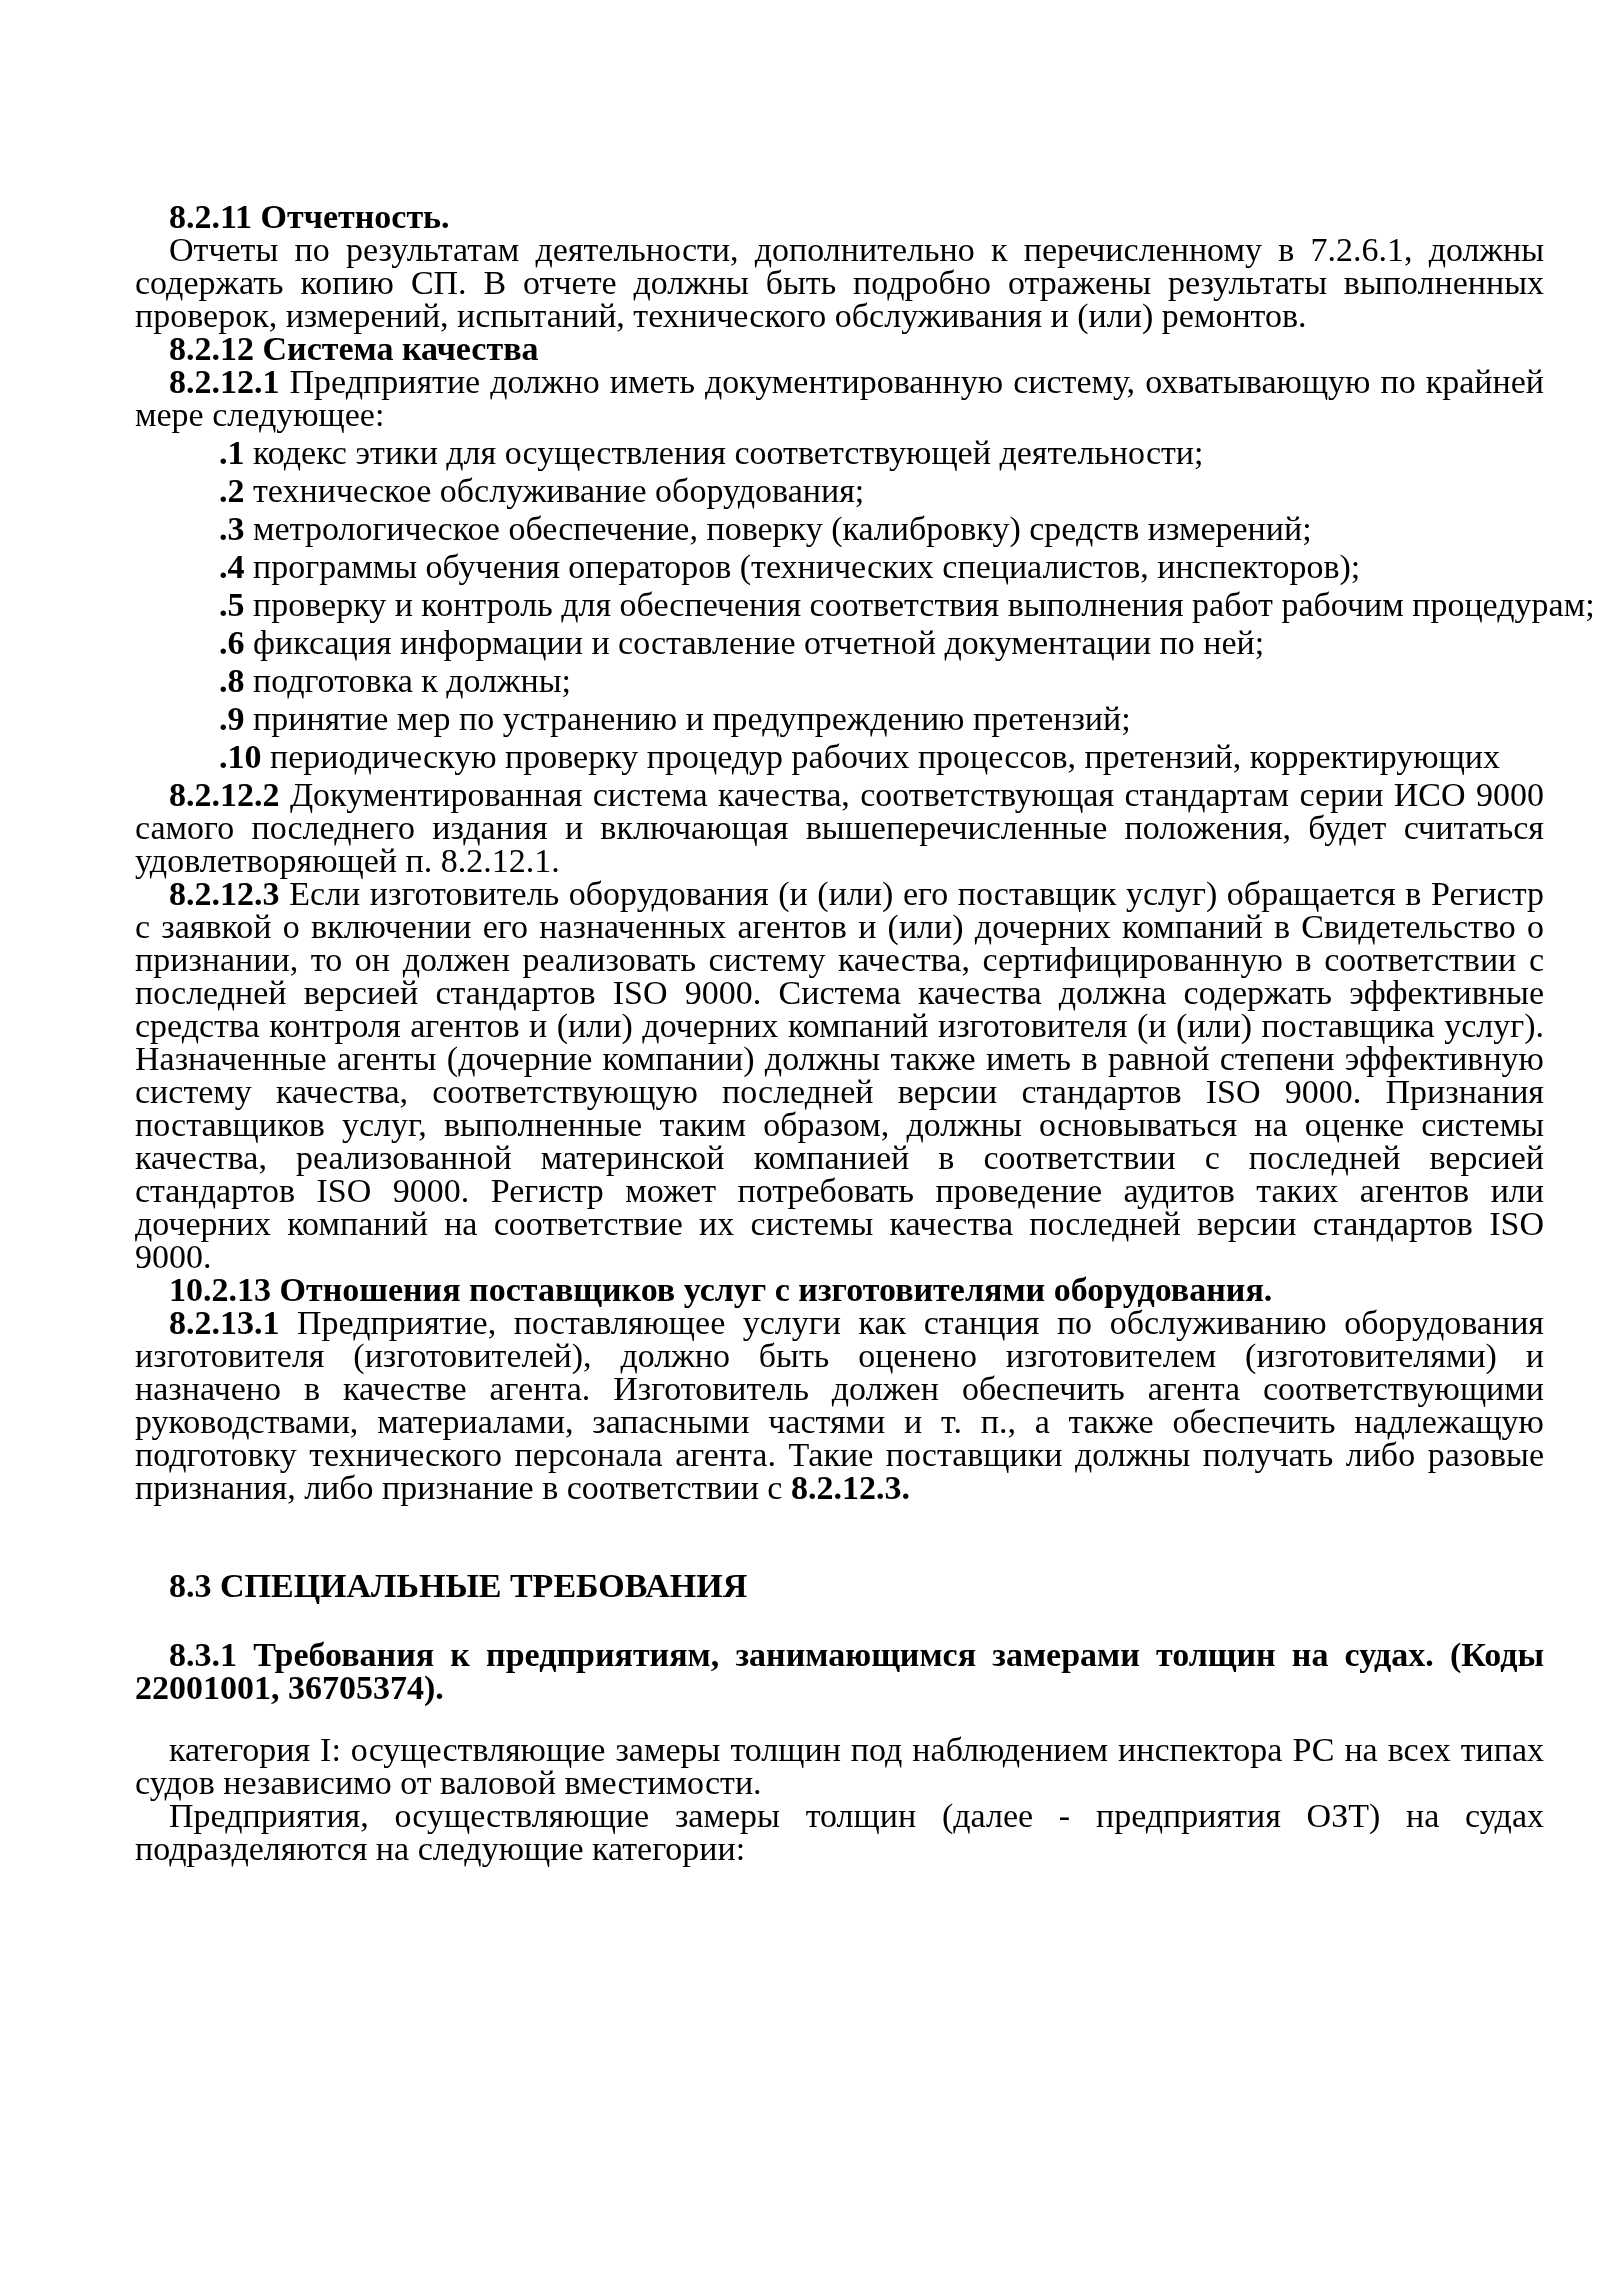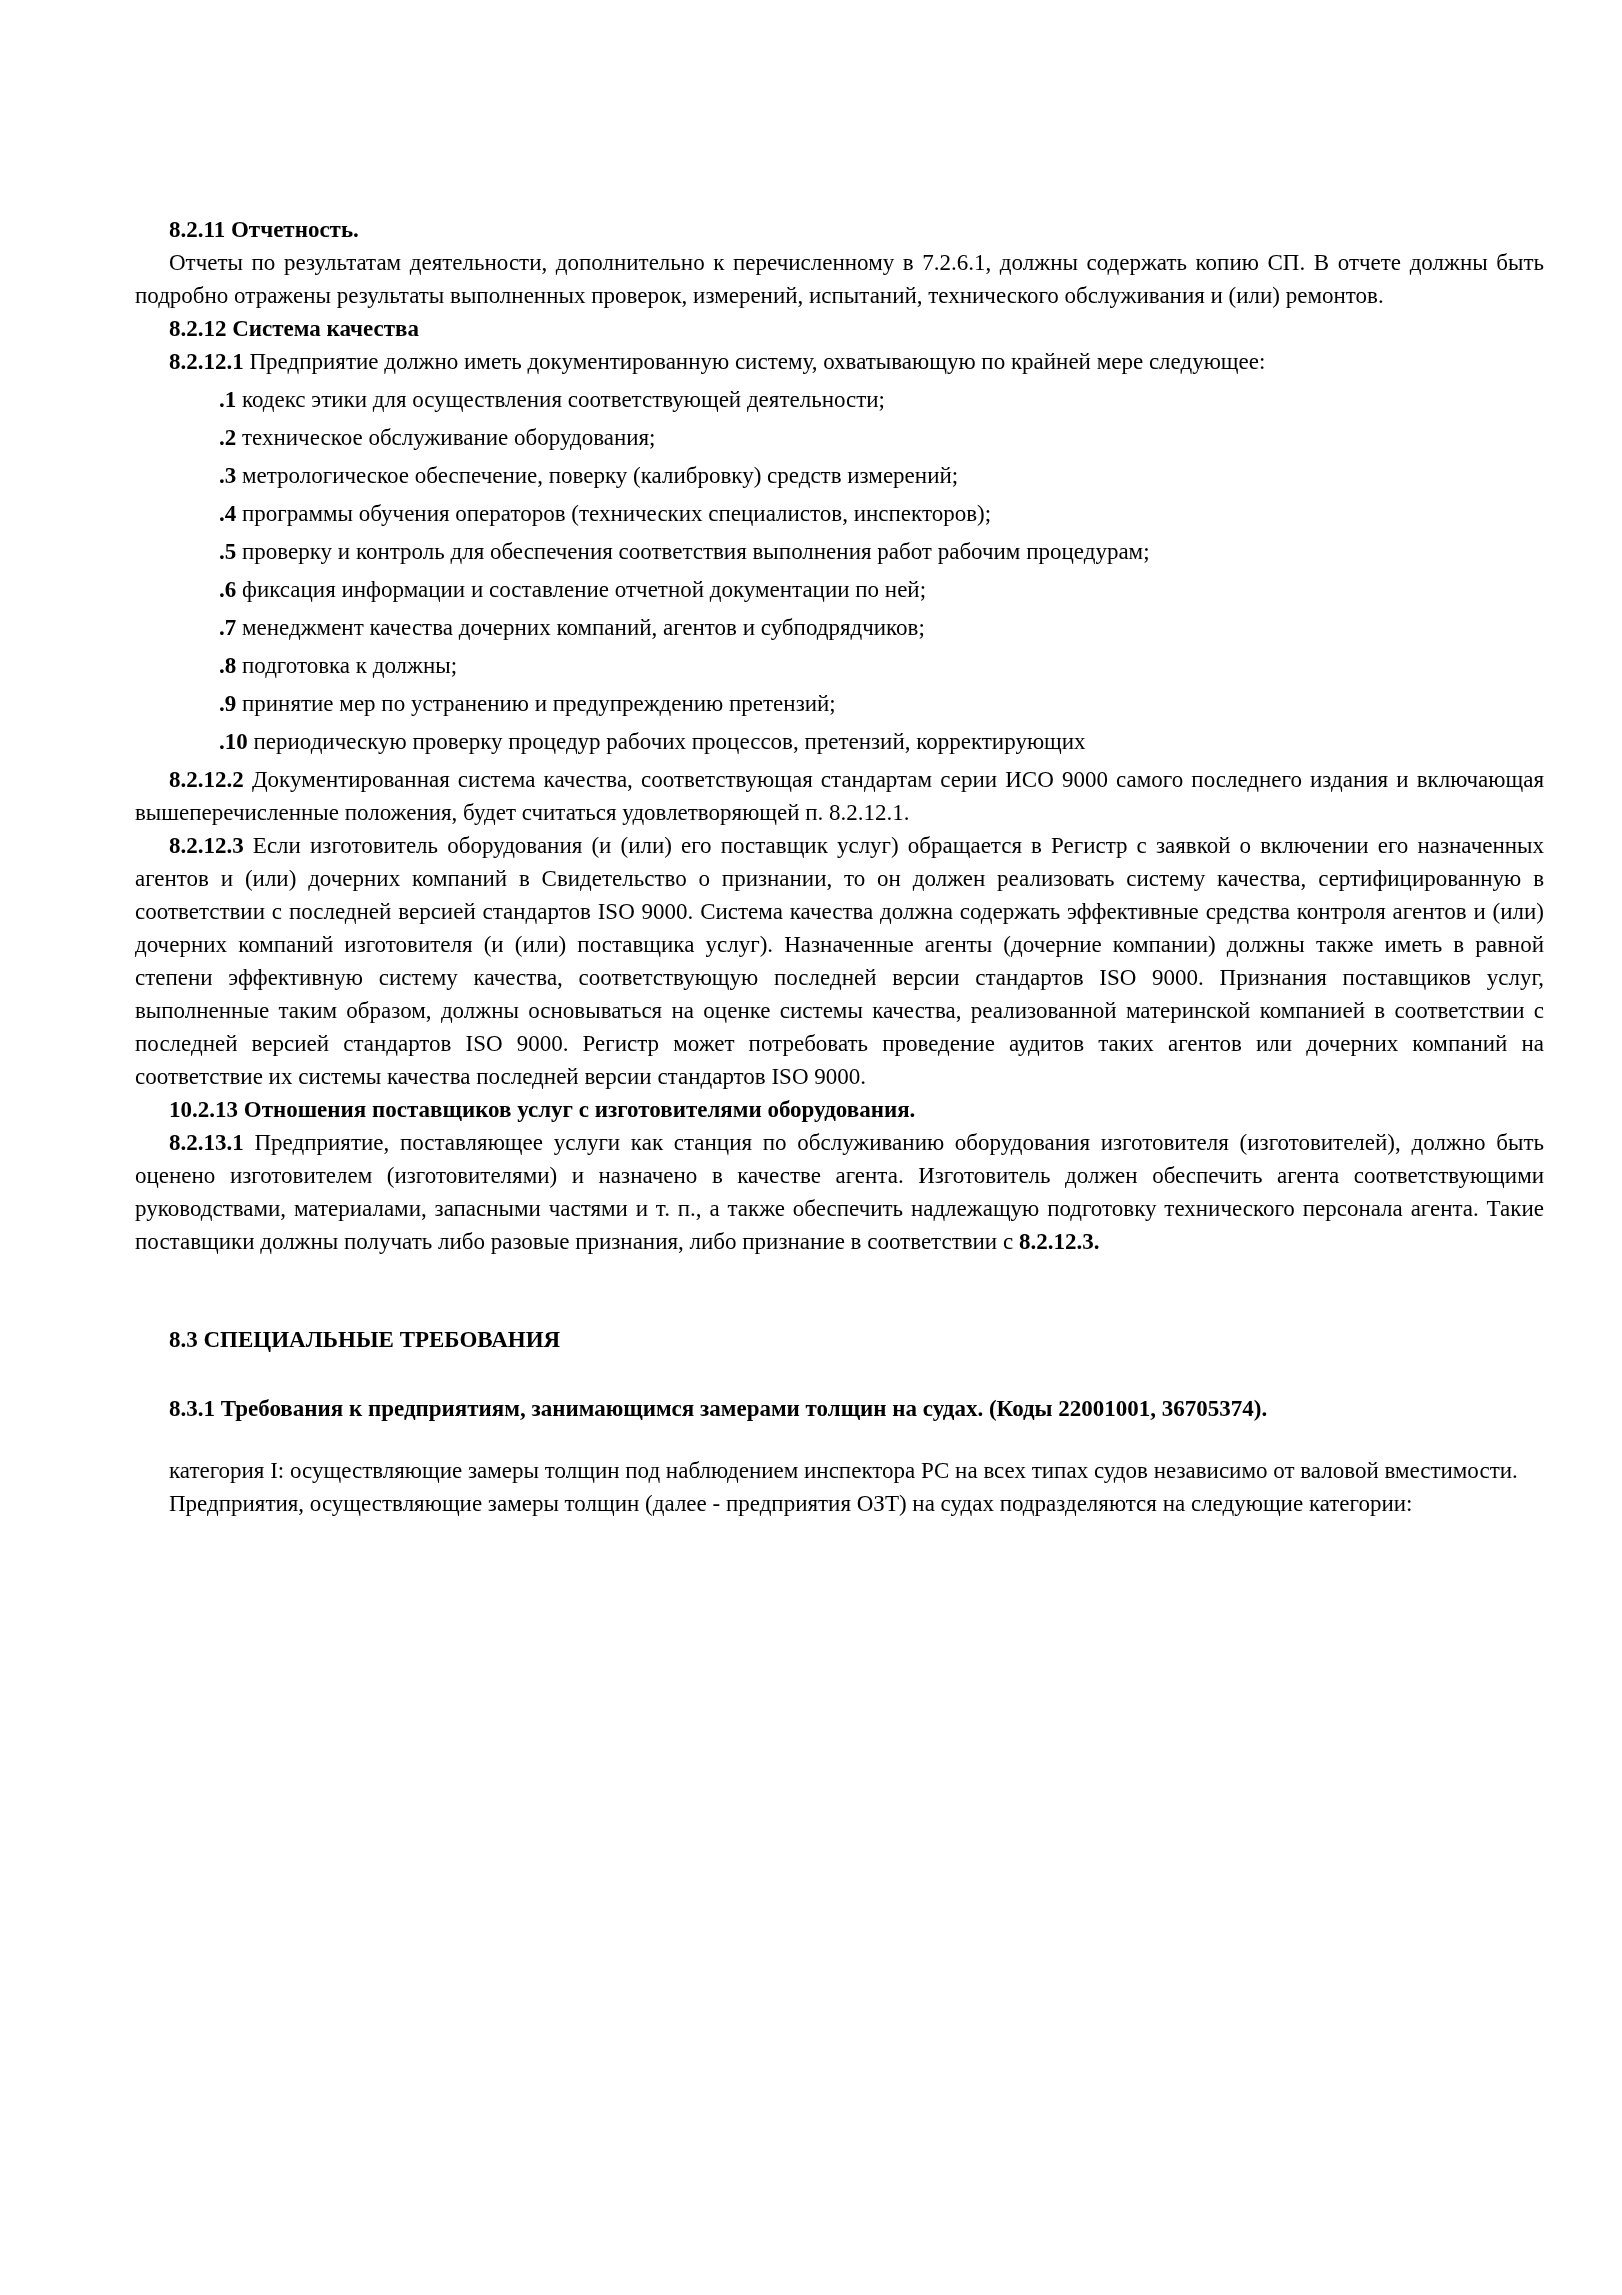--- a/index.html
+++ b/index.html
@@ -1,22 +1,22 @@
 <!DOCTYPE html>
 <html style="font-size:10.5px"><head>
 <meta charset="utf-8">
 <style>
   html, body { margin: 0; padding: 0; background: #ffffff; }
   body {
     width: 1622px; height: 2295px; position: relative; overflow: hidden;
     font-family: "Liberation Serif", serif; color: #000;
   }
   .page {
-    position: absolute; left: 135px; top: 213px; width: 1409px;
-    font-size: 23px; line-height: 33px;
+    position: absolute; left: 135px; top: 200px; width: 1409px;
+    font-size: 34px; line-height: 33px;
   }
   .p { text-align: justify; text-align-last: left; margin: 0; }
   .ind { text-indent: 34px; }
   .b { font-weight: bold; }
   .li { padding-left: 79px; margin: 5px; white-space: nowrap; }
   .gap-lg { height: 65px; }
   .gap-md { height: 36px; }
   .gap-sm { height: 29.4px; }
 </style>
 </head>
@@ -30,21 +30,20 @@
   <p class="p ind b">8.2.12 Система качества</p>
   <p class="p ind"><span class="b">8.2.12.1</span><span> Предприятие должно иметь документированную систему, охватывающую по крайней мере следующее:</span></p>
 
   <div>
     <p class="li"><span class="b">.1</span><span> кодекс этики для осуществления соответствующей деятельности;</span></p>
     <p class="li"><span class="b">.2</span><span> техническое обслуживание оборудования;</span></p>
     <p class="li"><span class="b">.3</span><span> метрологическое обеспечение, поверку (калибровку) средств измерений;</span></p>
     <p class="li"><span class="b">.4</span><span> программы обучения операторов (технических специалистов, инспекторов);</span></p>
     <p class="li"><span class="b">.5</span><span> проверку и контроль для обеспечения соответствия выполнения работ рабочим процедурам;</span></p>
     <p class="li"><span class="b">.6</span><span> фиксация информации и составление отчетной документации по ней;</span></p>
-    <p class="li"><span class="b">.7</span><span> менеджмент качества дочерних компаний, агентов и субподрядчиков;</span></p>
     <p class="li"><span class="b">.8</span><span> подготовка к должны;</span></p>
     <p class="li"><span class="b">.9</span><span> принятие мер по устранению и предупреждению претензий;</span></p>
     <p class="li"><span class="b">.10</span><span> периодическую проверку процедур рабочих процессов, претензий, корректирующих</span></p>
   </div>
 
   <p class="p ind"><span class="b">8.2.12.2</span><span> Документированная система качества, соответствующая стандартам серии ИСО 9000 самого последнего издания и включающая вышеперечисленные положения, будет считаться удовлетворяющей п. 8.2.12.1.</span></p>
 
   <p class="p ind"><span class="b">8.2.12.3</span><span> Если изготовитель оборудования (и (или) его поставщик услуг) обращается в Регистр с заявкой о включении его назначенных агентов и (или) дочерних компаний в Свидетельство о признании, то он должен реализовать систему качества, сертифицированную в соответствии с последней версией стандартов ISO 9000. Система качества должна содержать эффективные средства контроля агентов и (или) дочерних компаний изготовителя (и (или) поставщика услуг). Назначенные агенты (дочерние компании) должны также иметь в равной степени эффективную систему качества, соответствующую последней версии стандартов ISO 9000. Признания поставщиков услуг, выполненные таким образом, должны основываться на оценке системы качества, реализованной материнской компанией в соответствии с последней версией стандартов ISO 9000. Регистр может потребовать проведение аудитов таких агентов или дочерних компаний на соответствие их системы качества последней версии стандартов ISO 9000.</span></p>
 
   <p class="p ind b">10.2.13 Отношения поставщиков услуг с изготовителями оборудования.</p>

